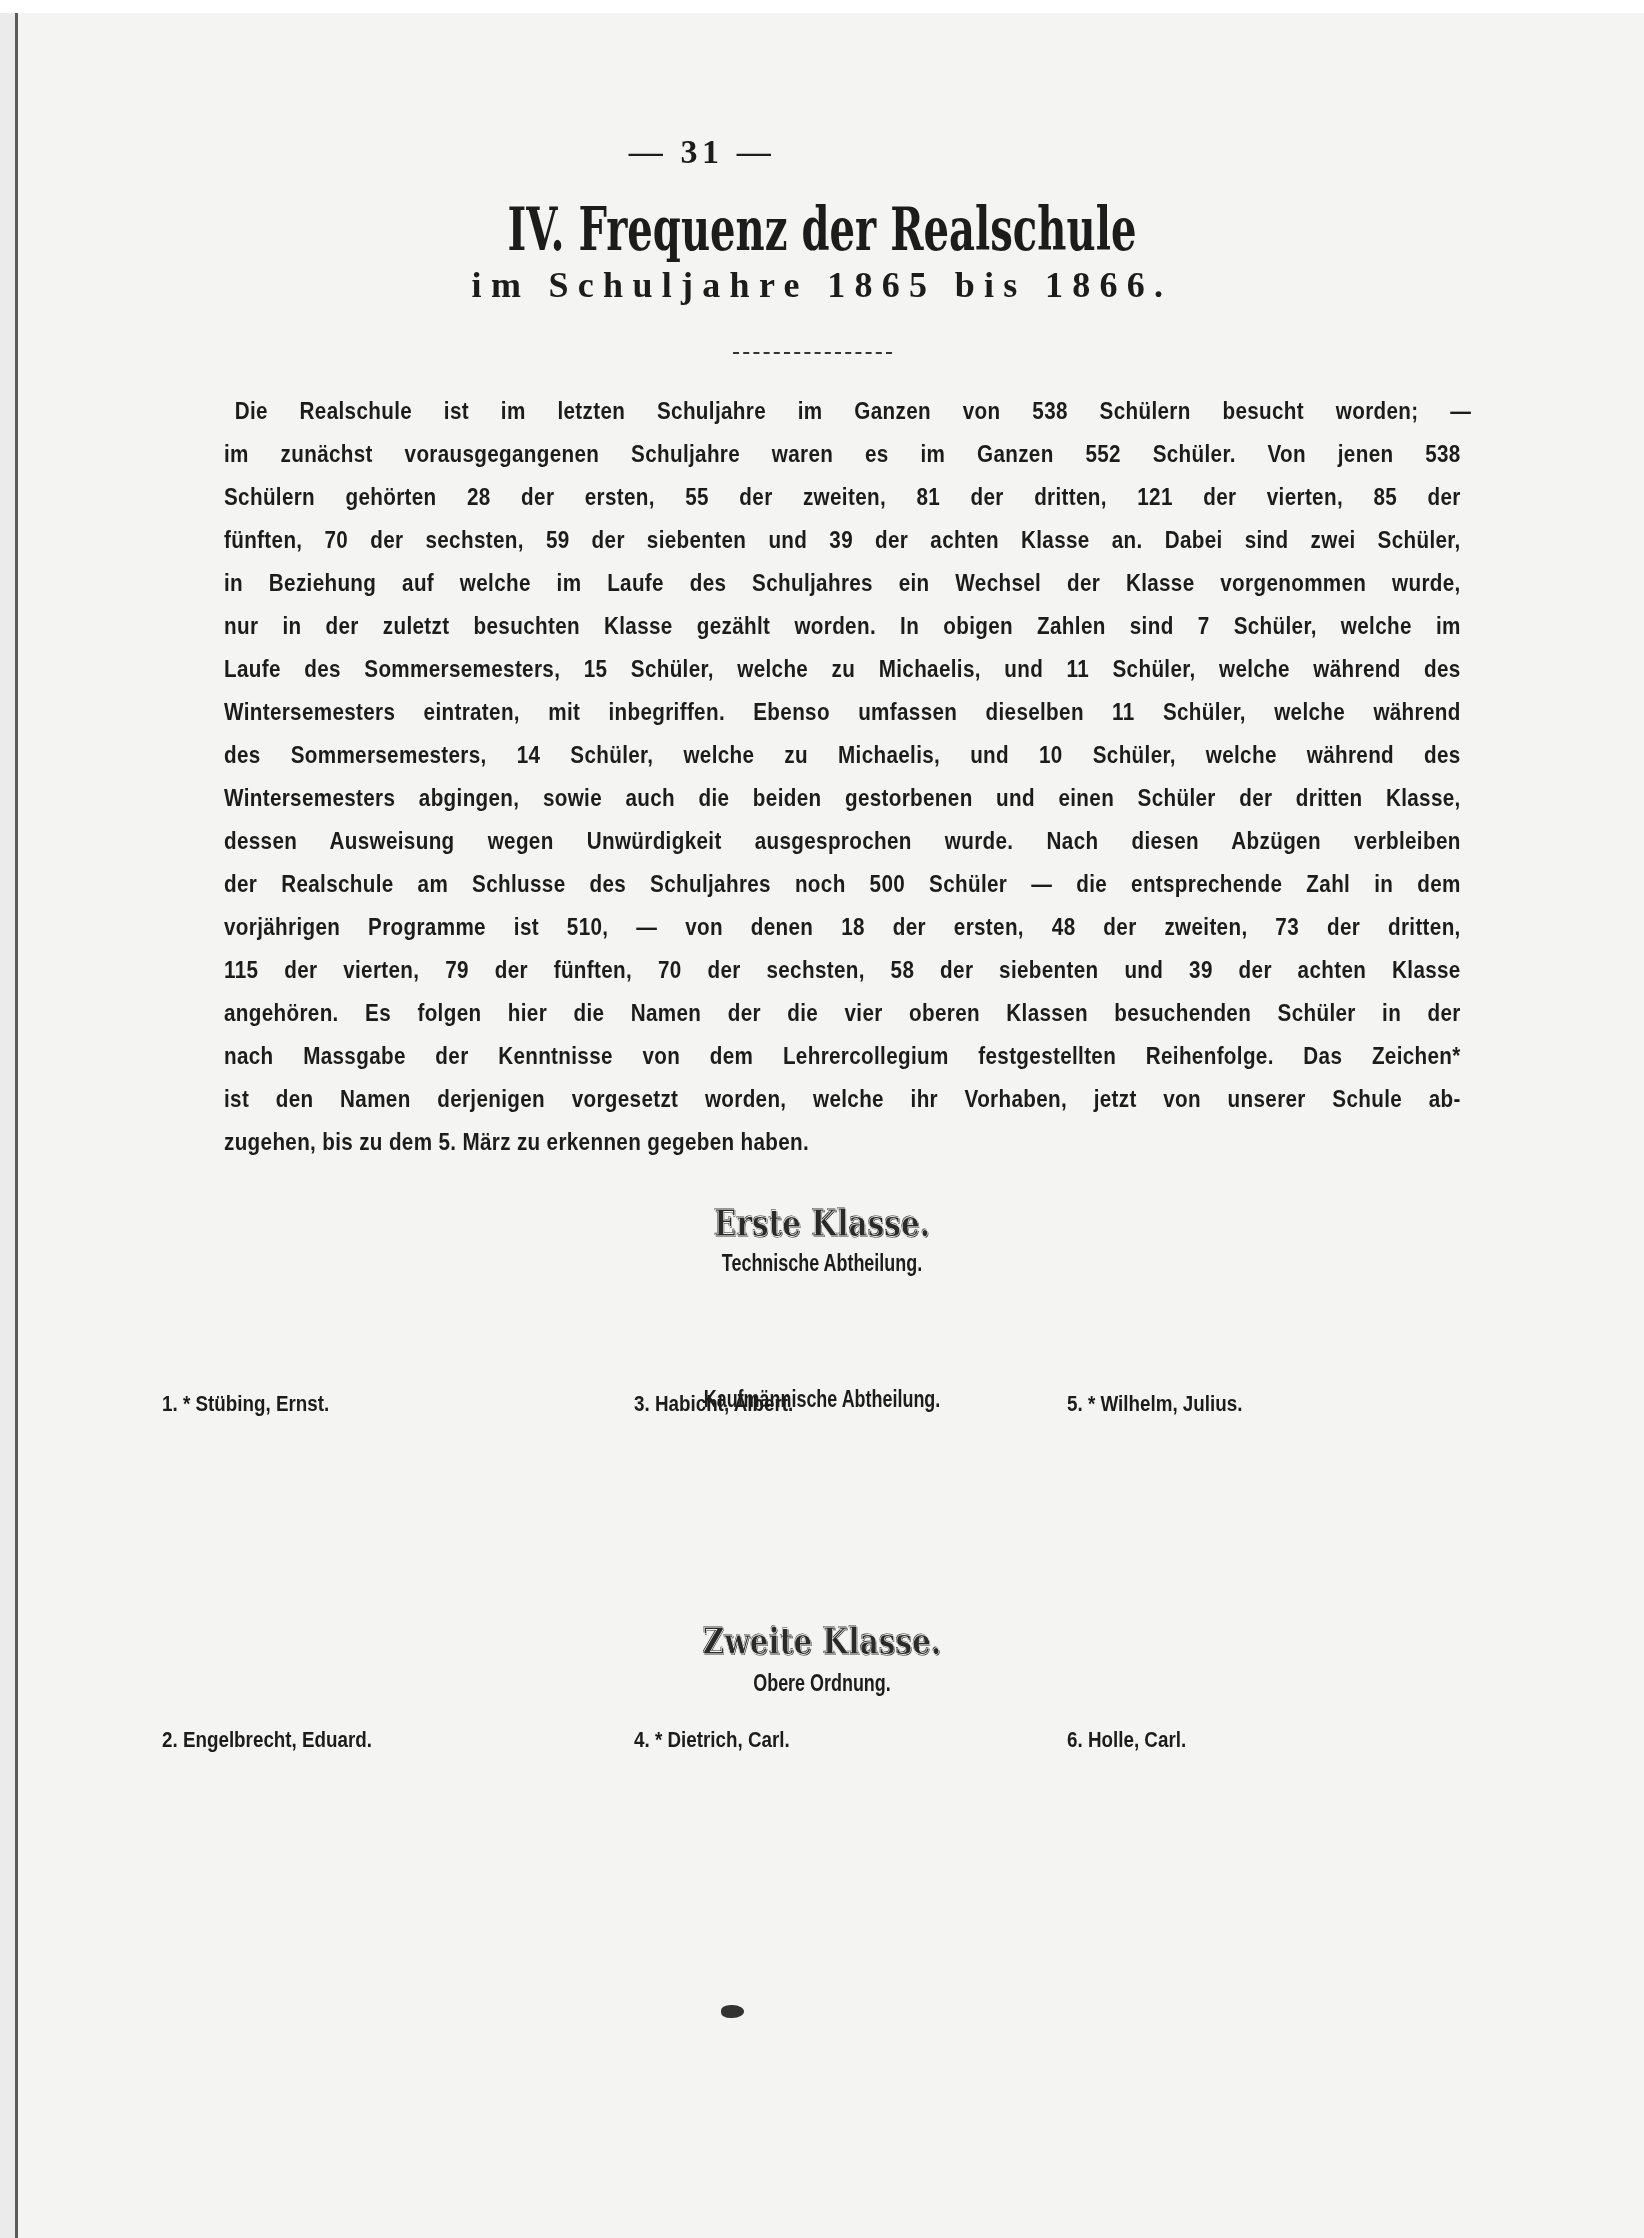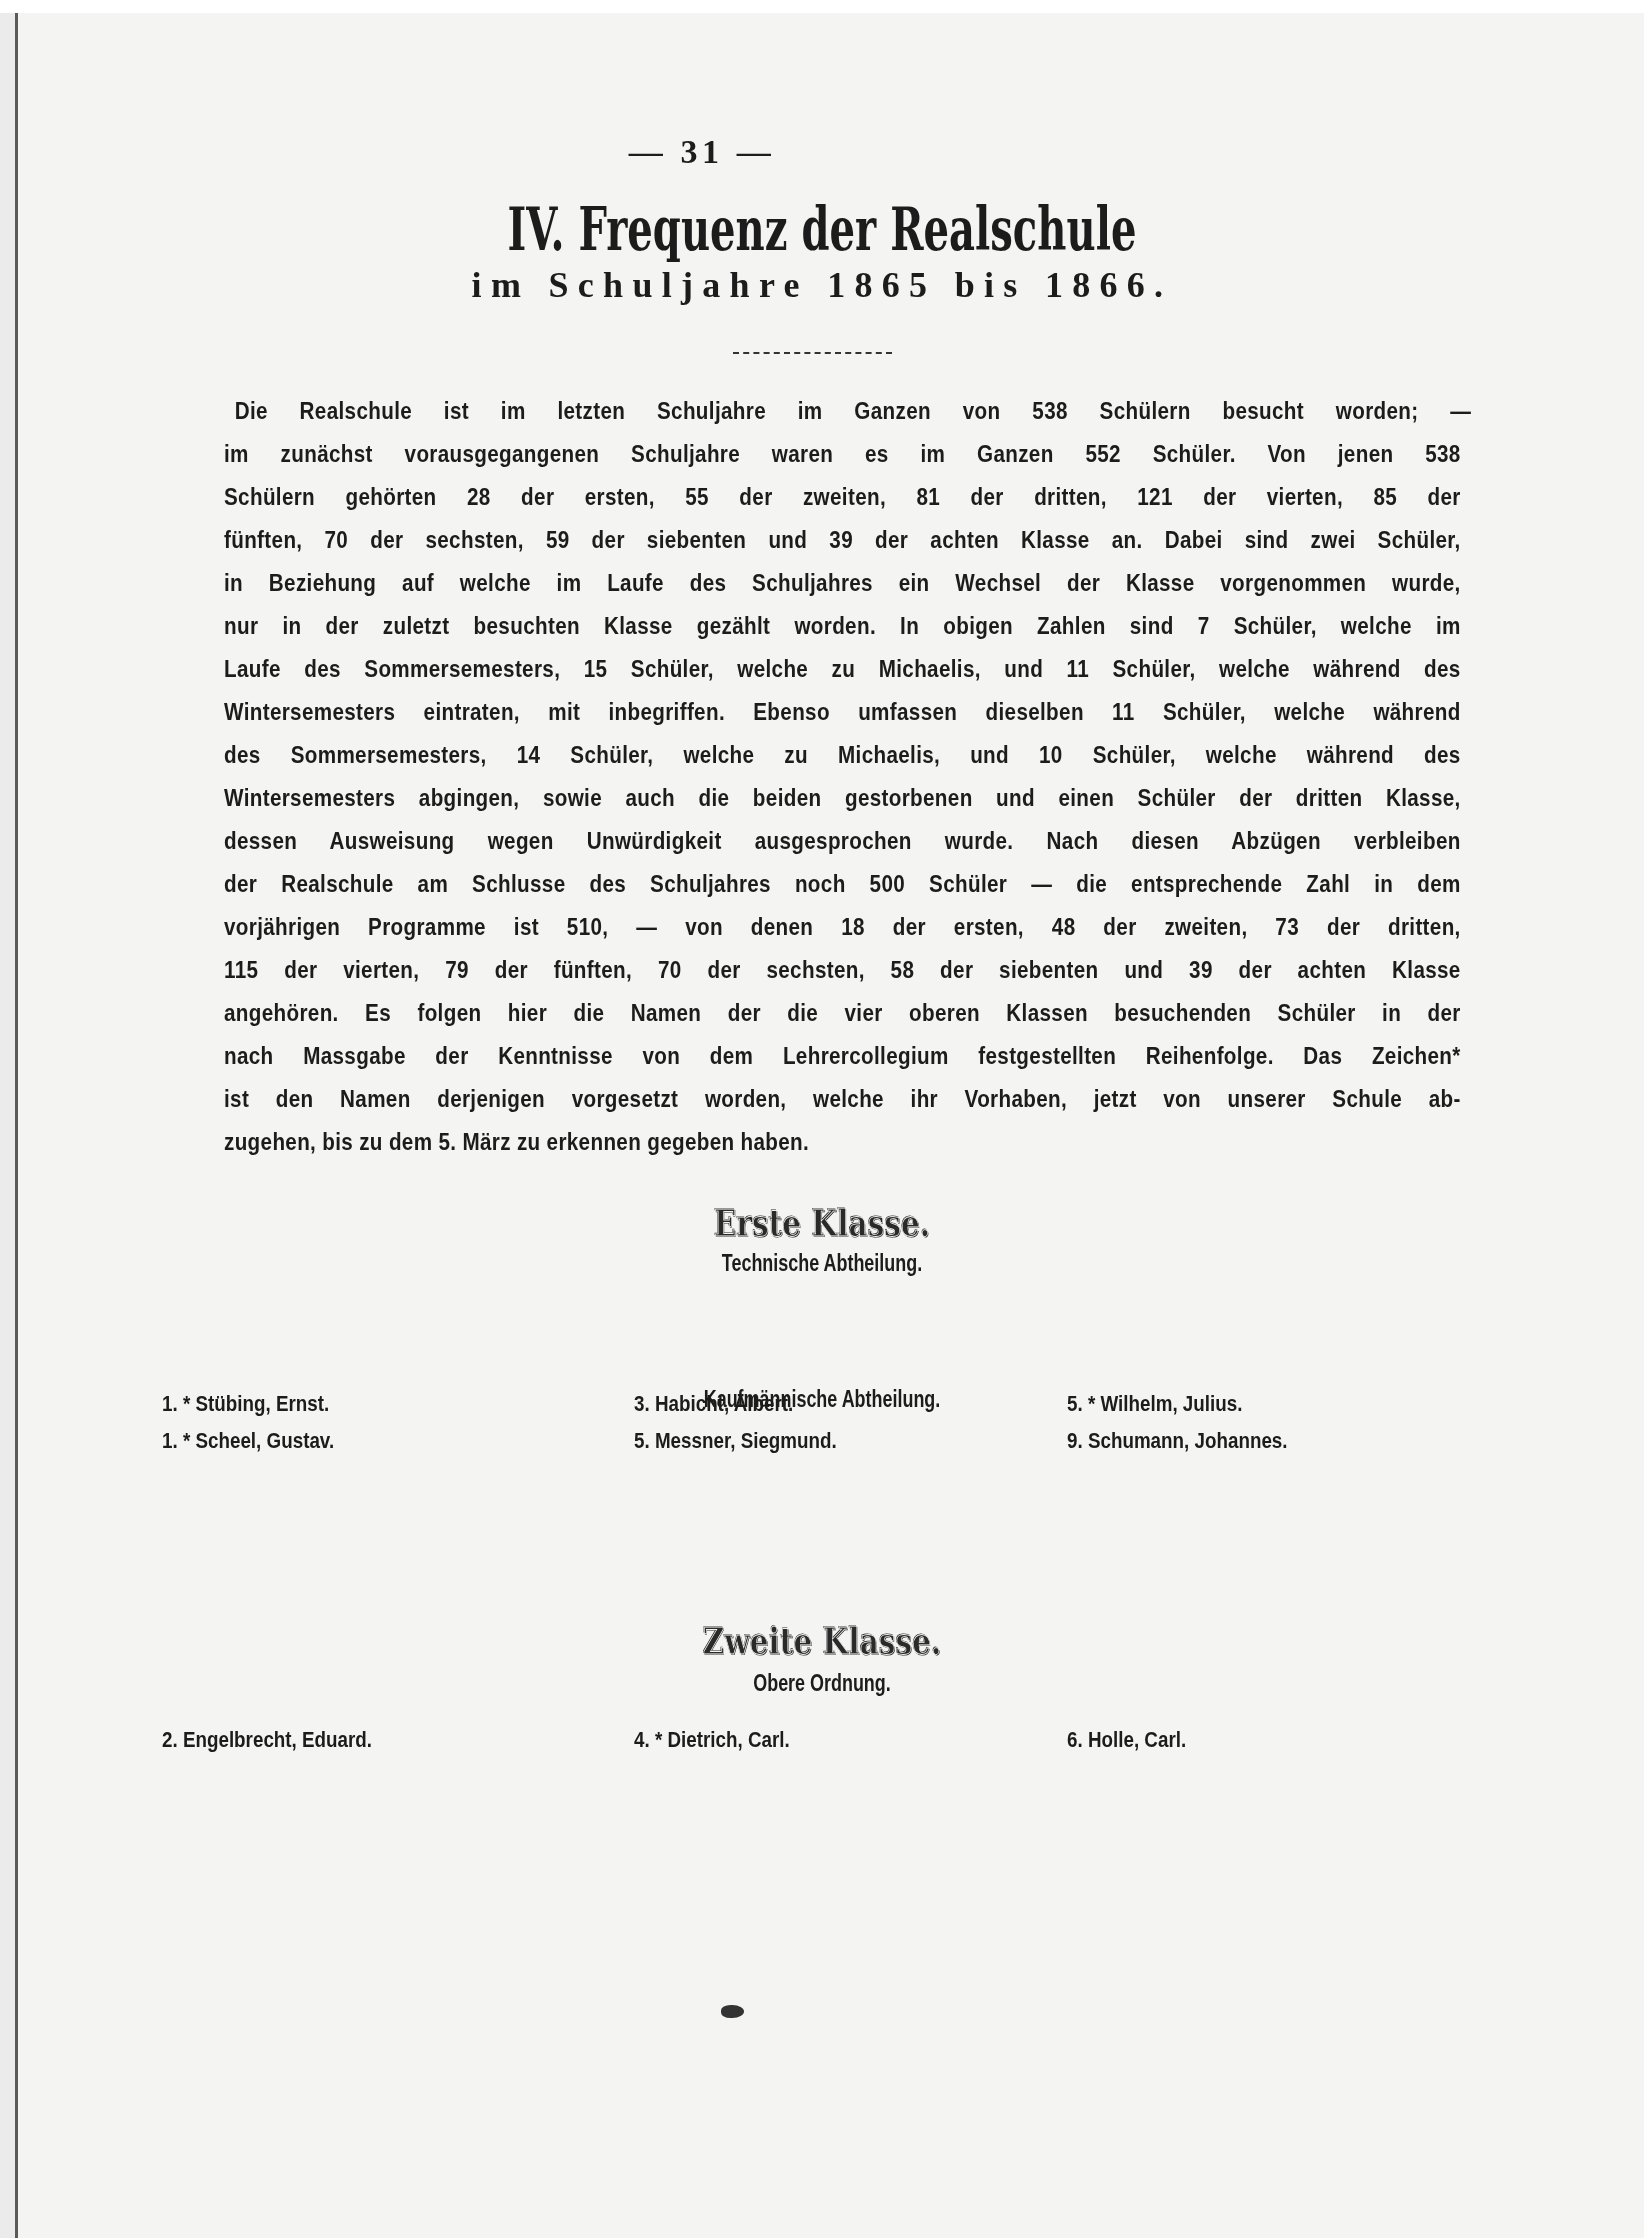--- a/index.html
+++ b/index.html
@@ -68,25 +68,20 @@
 <div class="name-grid" style="top:1347px;margin-top:44px;">
   <div class="name-row">
     <span class="name-cell col-1">1. * Stübing, Ernst.</span>
     <span class="name-cell col-2">3. Habicht, Albert.</span>
     <span class="name-cell col-3">5. * Wilhelm, Julius.</span>
   </div>
 </div>
 
 <div class="sub-heading" style="top:1386px;">Kaufmännische Abtheilung.</div>
 <div class="name-grid" style="top:1428px;">
-  <div class="name-row">
-    <span class="name-cell col-1">1. * Scheel, Gustav.</span>
-    <span class="name-cell col-2">5. Messner, Siegmund.</span>
-    <span class="name-cell col-3">9. Schumann, Johannes.</span>
-  </div>
 </div>
 
 <div class="class-heading" style="top:1619px;">Zweite Klasse.</div>
 <div class="sub-heading" style="top:1670px;">Obere Ordnung.</div>
 <div class="name-grid" style="top:1727px;">
   <div class="name-row">
     <span class="name-cell col-1">2. Engelbrecht, Eduard.</span>
     <span class="name-cell col-2">4. * Dietrich, Carl.</span>
     <span class="name-cell col-3">6. Holle, Carl.</span>
   </div>

